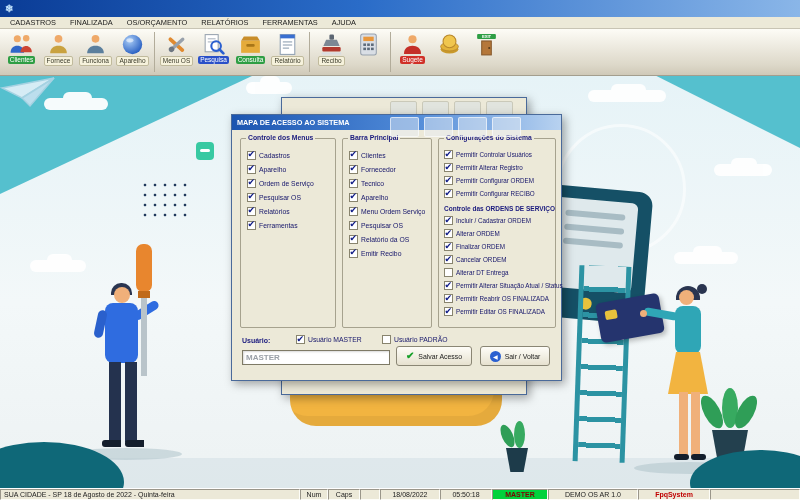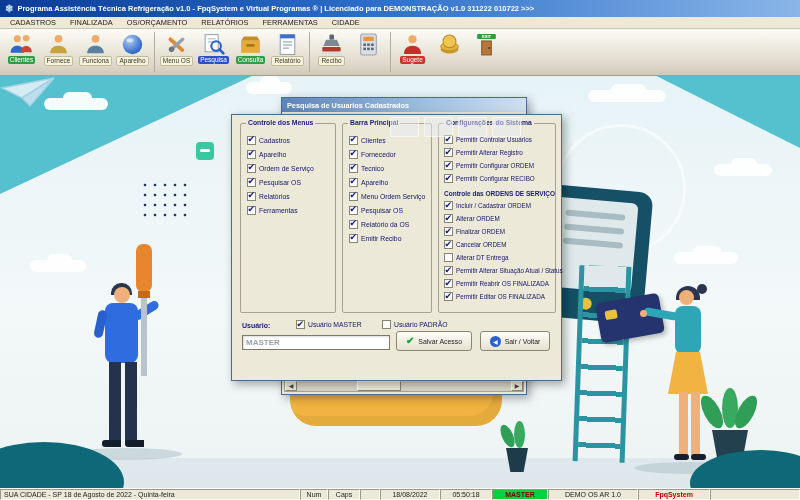--- a/index.html
+++ b/index.html
@@ -152,31 +152,30 @@
 .seg-brand{flex:0 0 72px;text-align:center;color:#c00000;font-weight:bold}
 .seg-fill{flex:1}
 </style>
 </head>
 <body>
 
 <div class="screen">
 
   <div class="titlebar">
     <span class="app-ico">❄</span>
-    <span>Programa Assistência Técnica Refrigeração v1.0 - FpqSystem e Virtual Programas ® | Licenciado para DEMONSTRAÇÃO v1.0 311222 010722 &gt;&gt;&gt;</span>
   </div>
 
   <div class="menubar">
 
   <span class="menu-item">CADASTROS</span>
       <span class="menu-item">FINALIZADA</span>
       <span class="menu-item">OS/ORÇAMENTO</span>
       <span class="menu-item">RELATÓRIOS</span>
       <span class="menu-item">FERRAMENTAS</span>
-      <span class="menu-item">CIDADE</span>
+      <span class="menu-item">AJUDA</span>
     </div>
 
   <div class="toolbar">
     <div class="tb-btn">
       <svg viewBox="0 0 24 24">
           <circle cx="8" cy="6.5" r="3.4" fill="#efa968"></circle>
           <path d="M1.5 20c0-4.4 2.9-6.8 6.5-6.8s6.5 2.4 6.5 6.8z" fill="#2f66c8"></path>
           <circle cx="16.5" cy="6" r="3.1" fill="#efa968"></circle>
           <path d="M11 19.4c.4-3.9 2.6-5.9 5.5-5.9 2.9 0 5.4 2.2 5.4 5.9z" fill="#cc4433"></path>
         </svg>
@@ -370,23 +369,20 @@
     </div>
     <div class="il il-plant2">
       <div class="q-l1"></div>
         <div class="q-l2"></div>
         <div class="q-pot"></div>
     </div>
     <div class="il il-blobl"></div>
     <div class="il il-blobr"></div>
 
     <div class="dlg search-dlg">
-      <div class="dlg-title">
-        <span>Pesquisa de Usuarios Cadastrados</span>
-      </div>
       <div class="dlg-body">
         <div class="sg-row">
           <div class="sg"></div>
             <div class="sg"></div>
             <div class="sg"></div>
             <div class="sg"></div>
         </div>
         <div class="hscroll">
           <div class="sb-btn">◀</div>
           <div class="sb-track">
@@ -396,20 +392,23 @@
         </div>
       </div>
     </div>
 
     <div class="dlg access-dlg">
       <div class="ghosts">
         <div class="ghost"></div>
           <div class="ghost"></div>
           <div class="ghost"></div>
           <div class="ghost"></div>
+      </div>
+      <div class="dlg-title">
+        <span>MAPA DE ACESSO AO SISTEMA</span>
       </div>
       <div class="dlg-body">
 
         <div class="grp g1">
           <span class="grp-cap">Controle dos Menus</span>
           <div class="cb-list">
 
               <div class="cb-row">
                 <span class="cb on"></span>
                 <span class="cb-lbl">Cadastros</span>

